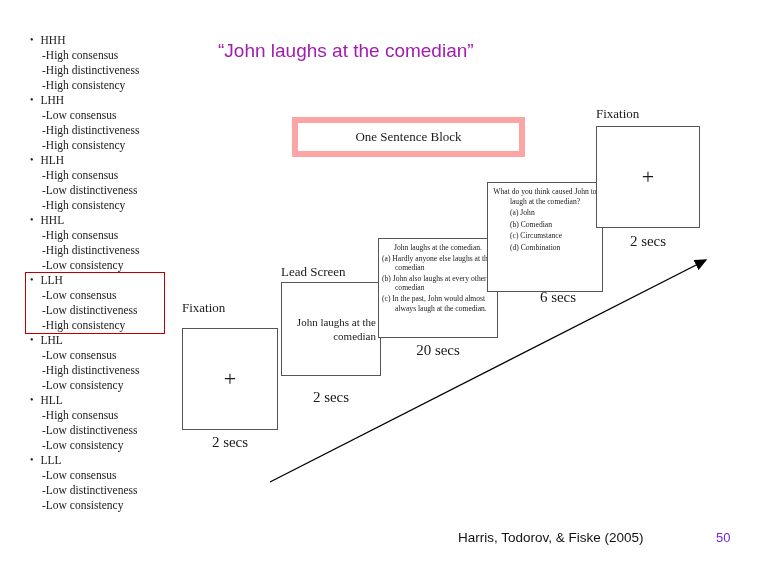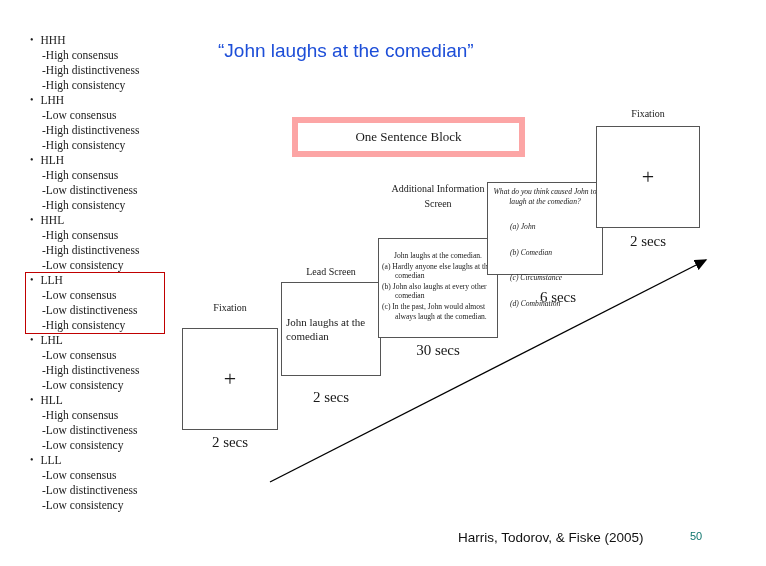--- a/index.html
+++ b/index.html
@@ -11,49 +11,49 @@
   .cond{height:60px;}
   .cond-code .bullet::before{content:"\2022";}
   .cond-code .bullet{margin-right:7px;font-size:10px;position:relative;top:-1px;}
   .cond-line{padding-left:12px;}
 
   .red-box{position:absolute;left:25px;top:272px;width:138px;height:60px;
            border:1.6px solid #c00000;pointer-events:none;}
 
   
   .slide-title{position:absolute;left:218px;top:40px;font-family:"Liberation Sans",sans-serif;
-               font-size:19px;color:#1d4ed8;}
+               font-size:19px;color:#a21caf;}
 
   
   .osb{position:absolute;left:292px;top:117px;width:221px;height:28px;border:6px solid #fca5a5;
        display:flex;align-items:center;justify-content:center;font-size:13px;}
 
   
-  .screen-label{position:absolute;text-align:center;font-size:10px;line-height:15px;}
+  .screen-label{position:absolute;text-align:left;font-size:13px;line-height:15px;}
   .screen-box{position:absolute;background:#fff;border:1px solid #555;box-sizing:border-box;}
   .fixation-box{display:flex;align-items:center;justify-content:center;}
   .plus{font-size:22px;font-weight:normal;}
-  .lead-box{display:flex;align-items:center;justify-content:center;text-align:left;
+  .lead-box{display:flex;align-items:center;justify-content:center;text-align:right;
             font-size:11px;line-height:14px;padding:4px;}
   .duration{position:absolute;text-align:center;font-size:15px;}
 
-  .info-box{font-size:7.6px;line-height:9.6px;padding:12px 3px;}
+  .info-box{font-size:7.6px;line-height:9.6px;padding:4px 3px;}
   .info-intro{text-align:center;margin-bottom:1px;}
   .info-opt{padding-left:13px;text-indent:-13px;margin-top:1px;}
 
   .resp-box{font-size:7.6px;line-height:9.6px;padding:4px 4px;}
   .resp-q{text-align:center;margin-bottom:2px;}
-  .resp-opt{padding-left:18px;margin-top:16px;}
+  .resp-opt{padding-left:18px;margin-top:2px;}
 
   .arrow-svg{position:absolute;left:248px;top:248px;}
 
   .citation{position:absolute;left:458px;top:514px;font-family:"Liberation Sans",sans-serif;
             font-size:13.5px;color:#111;margin-top:16px;}
-  .page-number{position:absolute;left:690px;top:530px;font-family:"Liberation Sans",sans-serif;
-               font-size:11px;color:#0f766e;}
+  .page-number{position:absolute;left:716px;top:530px;font-family:"Liberation Sans",sans-serif;
+               font-size:13px;color:#6d28d9;}
 </style>
 </head>
 <body>
 
 <div class="slide">
 
   <div class="conditions">
 
     <div class="cond">
       <div class="cond-code"><span class="bullet"></span><span>HHH</span></div>
@@ -134,30 +134,29 @@
     <span class="plus">+</span>
   </div>
   <div class="duration" style="left:182px;top:434px;width:96px;">2 secs</div>
 
   <div class="screen-label" style="left:281px;top:264px;width:100px;">Lead Screen</div>
   <div class="screen-box lead-box" style="left:281px;top:282px;width:100px;height:94px;z-index:2;">
     <span>John laughs at the comedian</span>
   </div>
   <div class="duration" style="left:281px;top:389px;width:100px;">2 secs</div>
 
-  <div class="screen-label" style="left:378px;top:181px;width:120px;">Additional Information Screen</div>
   <div class="screen-box info-box" style="left:378px;top:238px;width:120px;height:100px;z-index:3;">
     <div class="info-intro">John laughs at the comedian.</div>
     <div class="info-opt">(a)  Hardly anyone else laughs at the comedian</div>
     <div class="info-opt">(b)  John also laughs at every other comedian</div>
     <div class="info-opt">(c)  In the past, John would almost always laugh at the comedian.</div>
   </div>
-  <div class="duration" style="left:378px;top:342px;width:120px;">30 secs</div>
+  <div class="duration" style="left:378px;top:342px;width:120px;">20 secs</div>
 
-  <div class="screen-box resp-box" style="left:487px;top:182px;width:116px;height:93px;z-index:4;font-style:italic;">
+  <div class="screen-box resp-box" style="left:487px;top:182px;width:116px;height:110px;z-index:4;">
     <div class="resp-q">What do you think caused John to laugh at the comedian?</div>
     <div class="resp-opt">(a)  John</div>
     <div class="resp-opt">(b)  Comedian</div>
     <div class="resp-opt">(c)  Circumstance</div>
     <div class="resp-opt">(d)  Combination</div>
   </div>
   <div class="duration" style="left:500px;top:289px;width:116px;">6 secs</div>
 
   <div class="screen-label" style="left:596px;top:106px;width:104px;">Fixation</div>
   <div class="screen-box fixation-box" style="left:596px;top:126px;width:104px;height:102px;z-index:5;">

